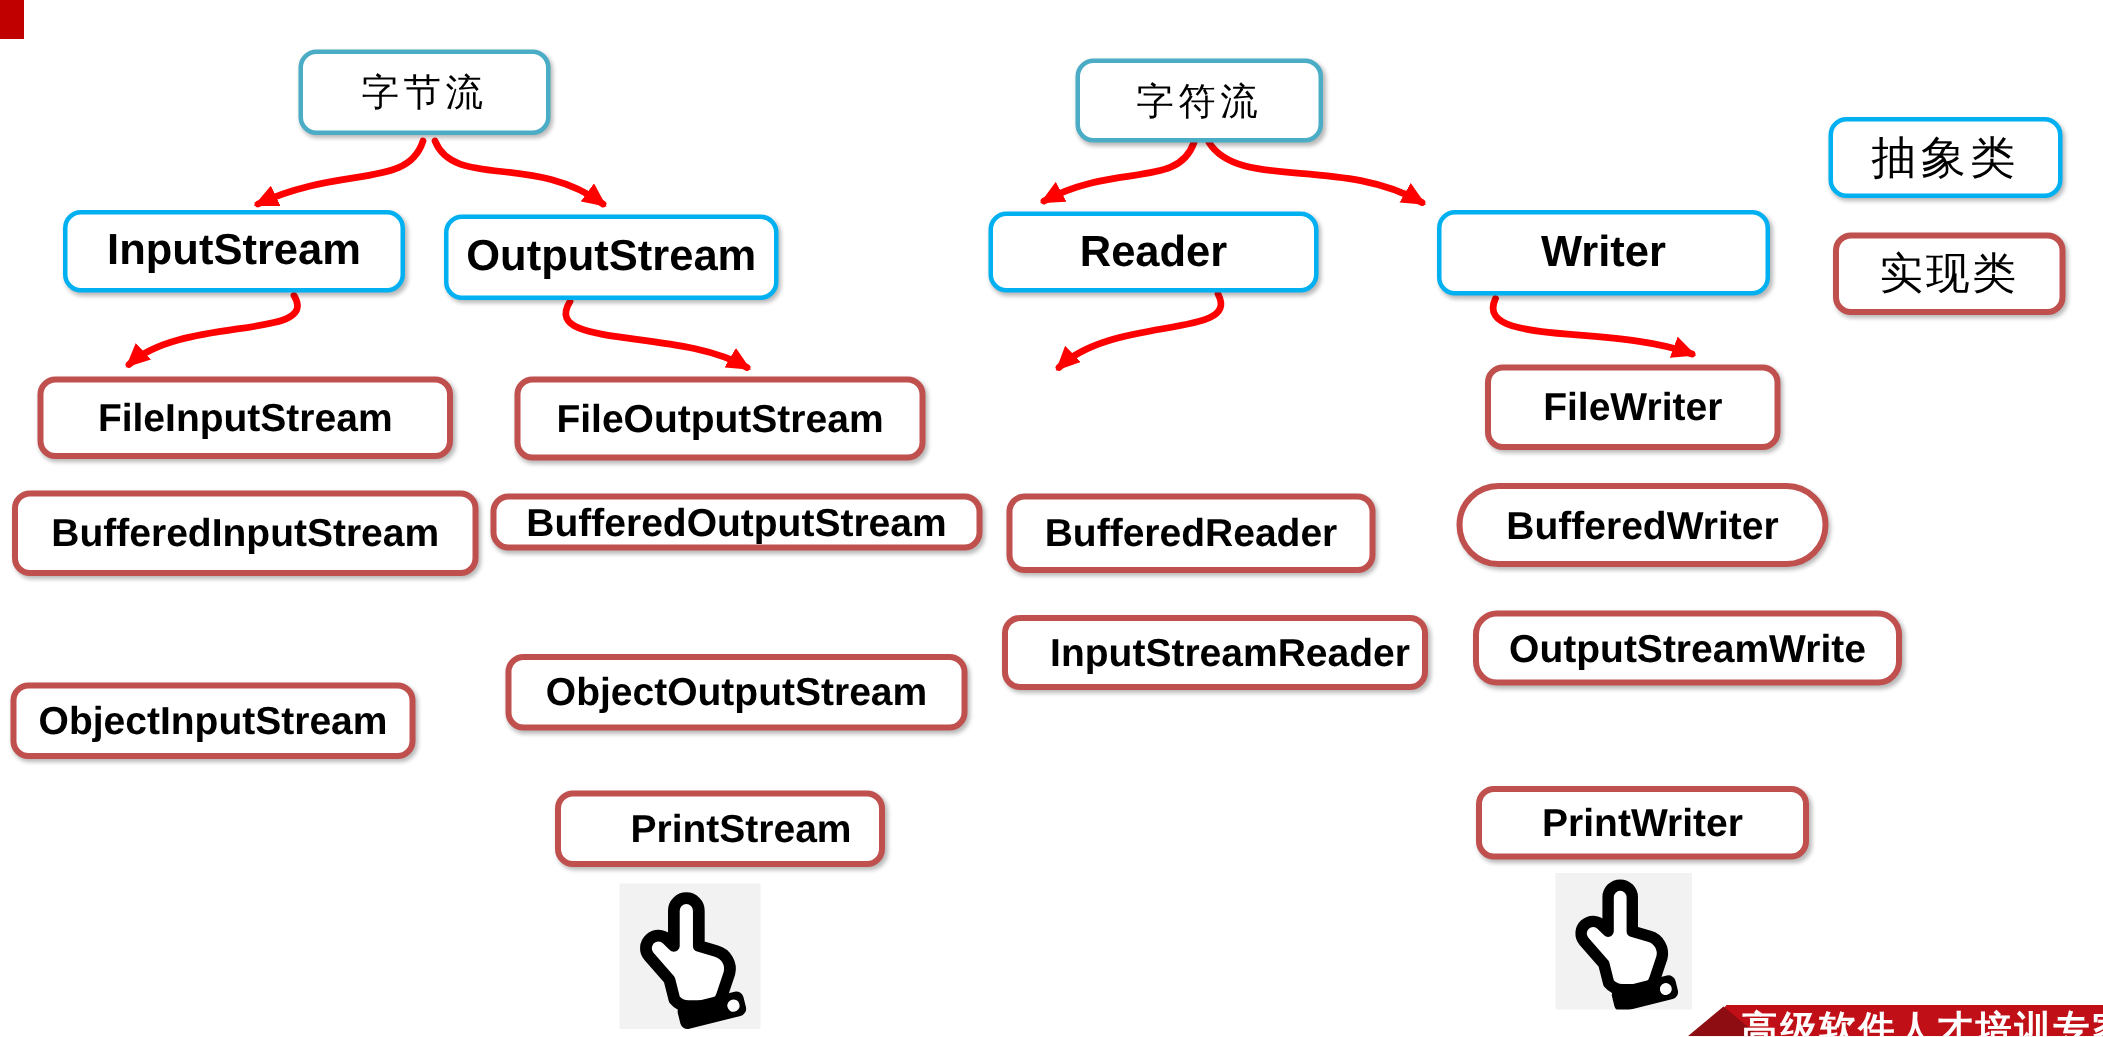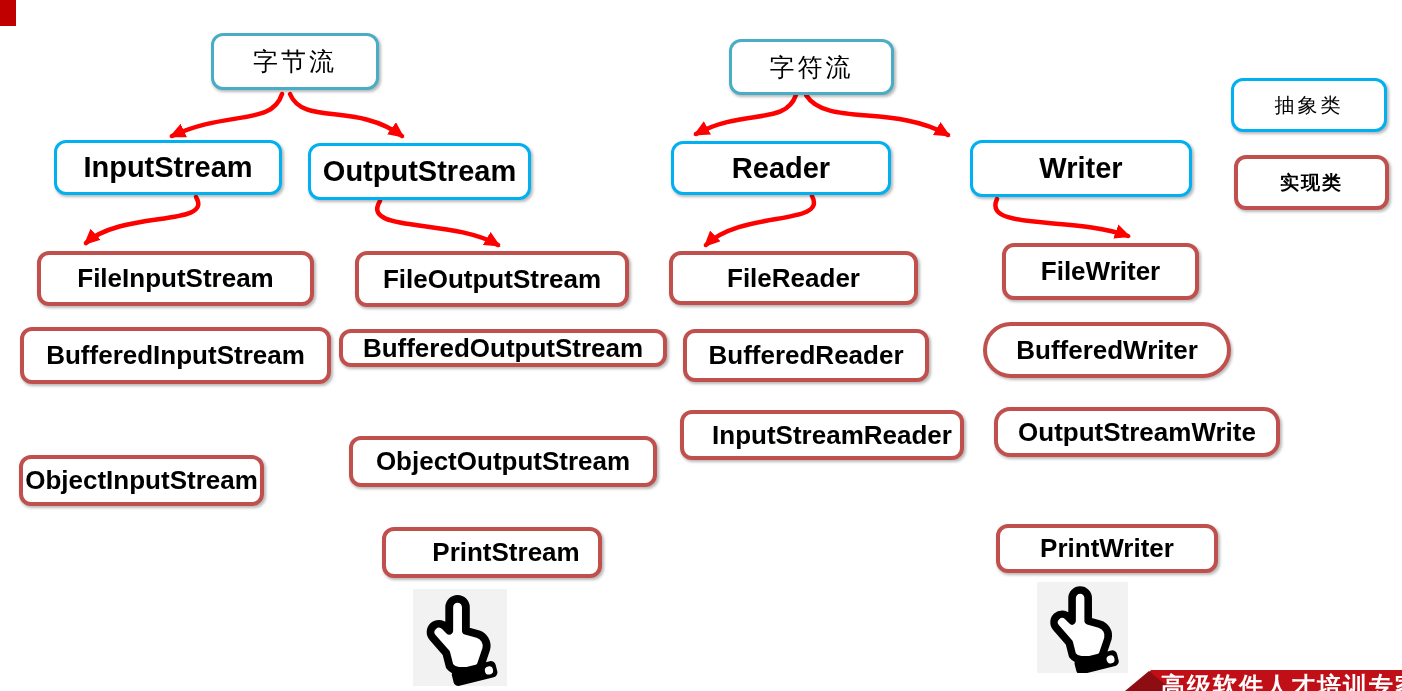--- a/index.html
+++ b/index.html
@@ -14,43 +14,42 @@
   .node{
     position:absolute;
     box-sizing:border-box;
     background:#fff;
     display:flex;align-items:center;justify-content:center;
     text-align:center;
     color:var(--text);
     white-space:nowrap;
     border-radius:12px;
     box-shadow:1.5px 2px 3px rgba(0,0,0,.28);
-    margin-left:12px;
   }
   .node.teal{
     border:3px solid var(--teal-border);
     font-family:"DejaVu Serif","Liberation Serif",serif;
     font-size:25px;letter-spacing:3px;font-weight:400;
   }
   .node.cyan{
     border:3px solid var(--cyan-border);
     font-size:29px;font-weight:700;
   }
   .node.cyan-cn{
     border:3px solid var(--cyan-border);
     font-family:"DejaVu Serif","Liberation Serif",serif;
-    font-size:20px;letter-spacing:3px;font-weight:400;
+    font-size:30px;letter-spacing:3px;font-weight:400;
   }
   .node.red{
     border:4px solid var(--red-border);
     font-size:26px;font-weight:700;
   }
   .node.red-cn{
     border:4px solid var(--red-border);
-    font-size:19px;letter-spacing:2px;font-weight:700;
+    font-size:29px;letter-spacing:2px;font-weight:400;
   }
   
   #arrows{position:absolute;left:0;top:0;width:1402px;height:691px;pointer-events:none;}
   .arrow{fill:none;stroke:var(--arrow);stroke-width:4.5;stroke-linecap:round;}
   .arrowhead{fill:var(--arrow);}
   
   .corner-mark{position:absolute;left:0;top:0;width:16px;height:26px;background:var(--corner-red);}
   
   .hand{position:absolute;background:var(--hand-bg);display:flex;align-items:center;justify-content:center;}
   .hand svg{width:100%;height:100%;}
@@ -89,29 +88,28 @@
   <div class="node teal" style="left: 199px; top: 33px; width: 168px; height: 57px;">字节流</div>
     <div class="node teal" style="left: 717px; top: 39px; width: 165px; height: 56px;">字符流</div>
     <div class="node cyan-cn" style="left: 1219px; top: 78px; width: 156px; height: 54px;">抽象类</div>
     <div class="node red-cn" style="left: 1222px; top: 155px; width: 155px; height: 55px;">实现类</div>
     <div class="node cyan" style="left: 42px; top: 140px; width: 228px; height: 55px;">InputStream</div>
     <div class="node cyan" style="left: 296px; top: 143px; width: 223px; height: 57px;">OutputStream</div>
     <div class="node cyan" style="left: 659px; top: 141px; width: 220px; height: 54px;">Reader</div>
     <div class="node cyan" style="left: 958px; top: 140px; width: 222px; height: 57px;">Writer</div>
     <div class="node red" style="left: 25px; top: 251px; width: 277px; height: 55px;">FileInputStream</div>
     <div class="node red" style="left: 343px; top: 251px; width: 274px; height: 56px;">FileOutputStream</div>
-    <div class="node red" style="left: 657px; top: 251px; width: 249px; height: 54px;">FileReader</div>
     <div class="node red" style="left: 990px; top: 243px; width: 197px; height: 57px;">FileWriter</div>
     <div class="node red" style="left: 8px; top: 327px; width: 311px; height: 57px;">BufferedInputStream</div>
     <div class="node red" style="left: 327px; top: 329px; width: 328px; height: 38px;">BufferedOutputStream</div>
     <div class="node red" style="left: 671px; top: 329px; width: 246px; height: 53px;">BufferedReader</div>
     <div class="node red" style="left: 971px; top: 322px; width: 248px; height: 56px; border-radius: 28px;">BufferedWriter</div>
     <div class="node red" style="left: 668px; top: 410px; width: 284px; height: 50px; padding-left: 20px;">InputStreamReader</div>
     <div class="node red" style="left: 982px; top: 407px; width: 286px; height: 50px; border-radius: 16px;">OutputStreamWrite</div>
-    <div class="node red" style="left: 7px; top: 455px; width: 245px; height: 51px;">ObjectInputStream</div>
+    <div class="node red" style="left: 7px; top: 455px; width: 270px; height: 51px;">ObjectInputStream</div>
     <div class="node red" style="left: 337px; top: 436px; width: 308px; height: 51px;">ObjectOutputStream</div>
     <div class="node red" style="left: 370px; top: 527px; width: 220px; height: 51px; padding-left: 28px;">PrintStream</div>
     <div class="node red" style="left: 984px; top: 524px; width: 222px; height: 49px;">PrintWriter</div>
     <div class="hand" style="left: 413px; top: 589px; width: 94px; height: 97px;">
     <svg viewBox="0 0 96 96">
       <path d="M34 64 L20 48 a8.5 8.5 0 0 1 12.5 -11.5 L37 41 V17 a8.5 8.5 0 0 1 17 0 v24 l12 3.5 a12.5 12.5 0 0 1 8.8 15.2 L70 74 a10.5 10.5 0 0 1 -10.2 8 H47 a12.5 12.5 0 0 1 -9.6 -4.6 Z" fill="#ffffff" stroke="#000000" stroke-width="8" stroke-linejoin="round" stroke-linecap="round"></path>
       <g transform="rotate(-14 64 85)">
         <rect x="40" y="76" width="46" height="17" rx="5" fill="#000000"></rect>
         <circle cx="78" cy="85" r="4.2" fill="#ffffff"></circle>
       </g>

